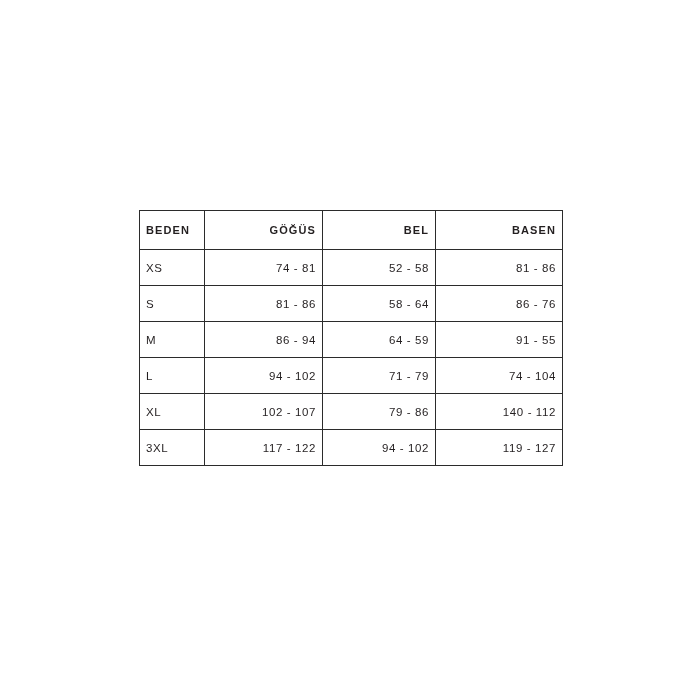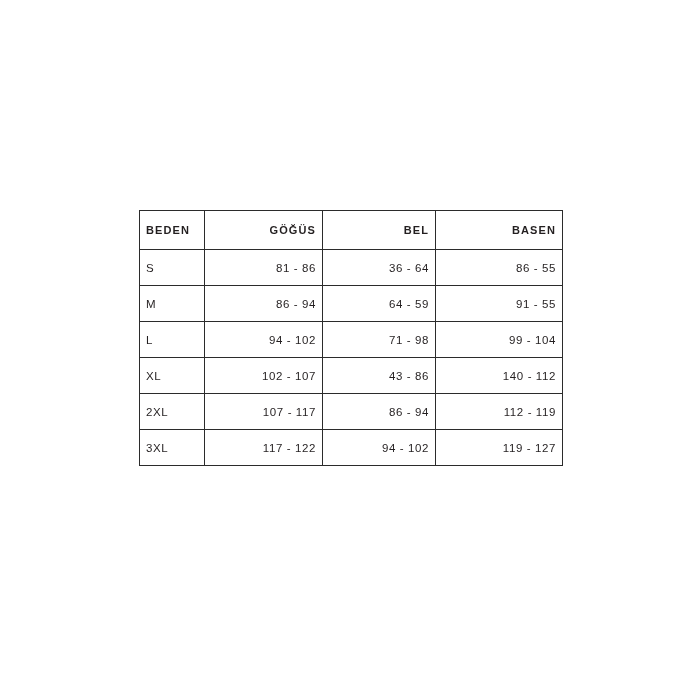--- a/index.html
+++ b/index.html
@@ -79,48 +79,48 @@
       <thead>
         <tr>
           <th class="col-size">BEDEN</th>
           <th class="col-val">GÖĞÜS</th>
           <th class="col-val">BEL</th>
           <th class="col-val">BASEN</th>
         </tr>
       </thead>
       <tbody>
         <tr>
+          <td class="col-size">XS</td>
+          <td class="col-val">74 - 81</td>
+          <td class="col-val">52 - 58</td>
+          <td class="col-val">81 - 86</td>
+        </tr>
+        <tr>
           <td class="col-size">S</td>
           <td class="col-val">81 - 86</td>
-          <td class="col-val">36 - 64</td>
-          <td class="col-val">86 - 55</td>
+          <td class="col-val">58 - 64</td>
+          <td class="col-val">86 - 76</td>
         </tr>
         <tr>
           <td class="col-size">M</td>
           <td class="col-val">86 - 94</td>
           <td class="col-val">64 - 59</td>
           <td class="col-val">91 - 55</td>
         </tr>
         <tr>
           <td class="col-size">L</td>
           <td class="col-val">94 - 102</td>
-          <td class="col-val">71 - 98</td>
-          <td class="col-val">99 - 104</td>
+          <td class="col-val">71 - 79</td>
+          <td class="col-val">74 - 104</td>
         </tr>
         <tr>
           <td class="col-size">XL</td>
           <td class="col-val">102 - 107</td>
-          <td class="col-val">43 - 86</td>
+          <td class="col-val">79 - 86</td>
           <td class="col-val">140 - 112</td>
-        </tr>
-        <tr>
-          <td class="col-size">2XL</td>
-          <td class="col-val">107 - 117</td>
-          <td class="col-val">86 - 94</td>
-          <td class="col-val">112 - 119</td>
         </tr>
         <tr>
           <td class="col-size">3XL</td>
           <td class="col-val">117 - 122</td>
           <td class="col-val">94 - 102</td>
           <td class="col-val">119 - 127</td>
         </tr>
       </tbody>
     </table>
   </div>

